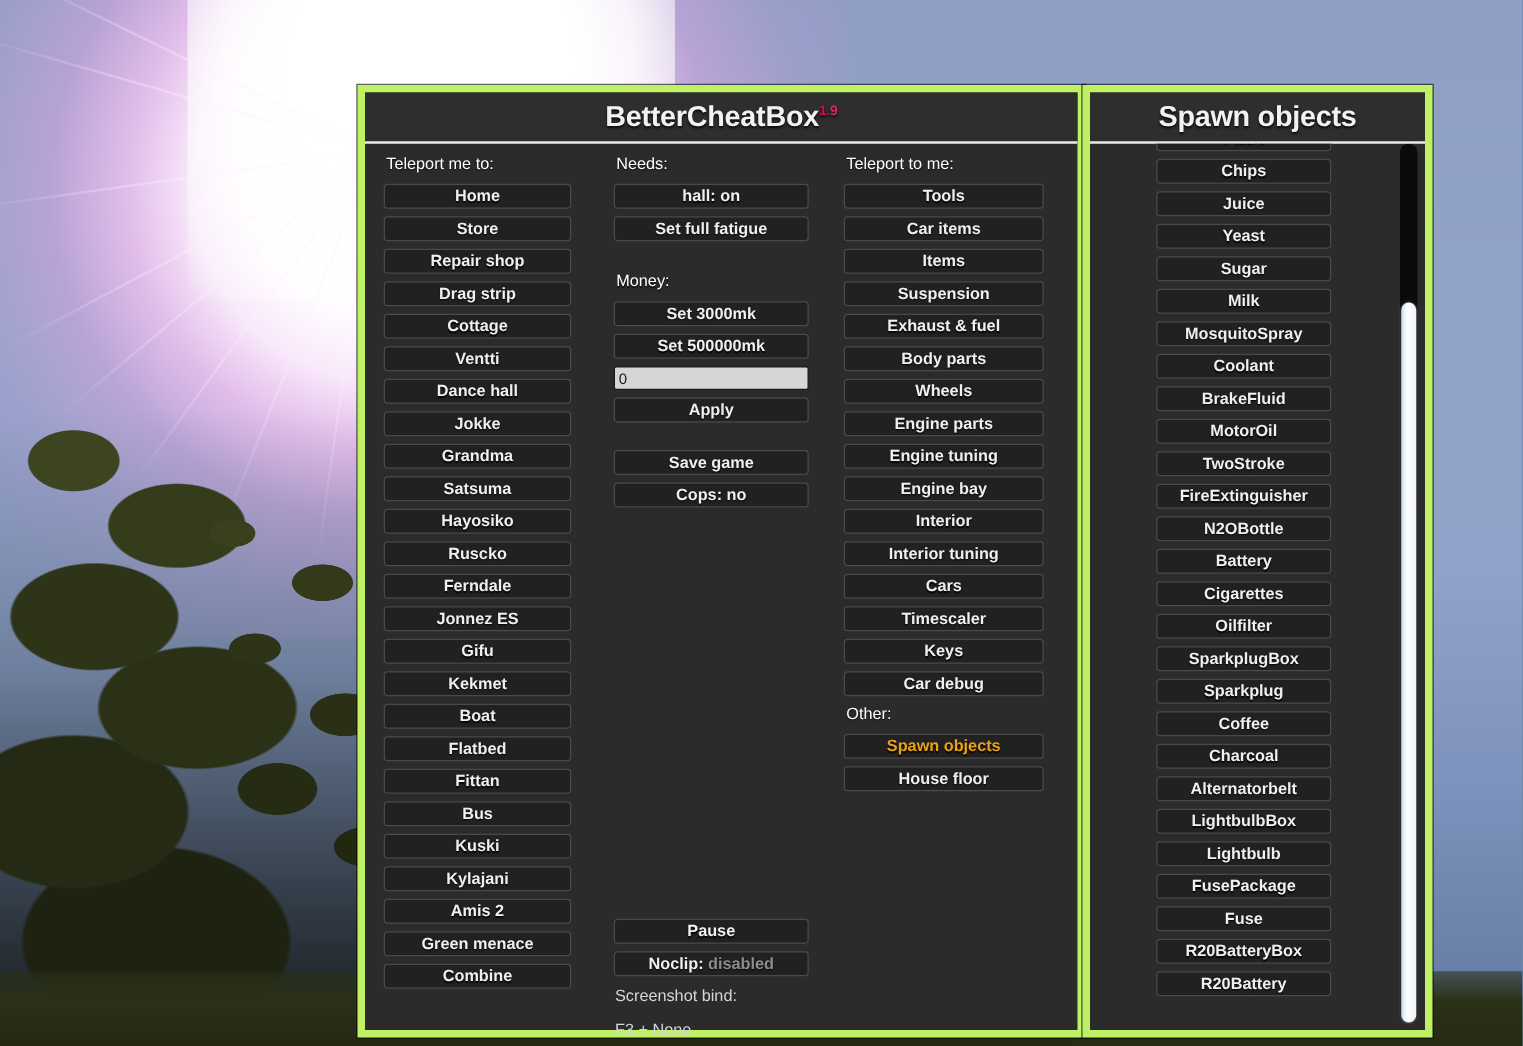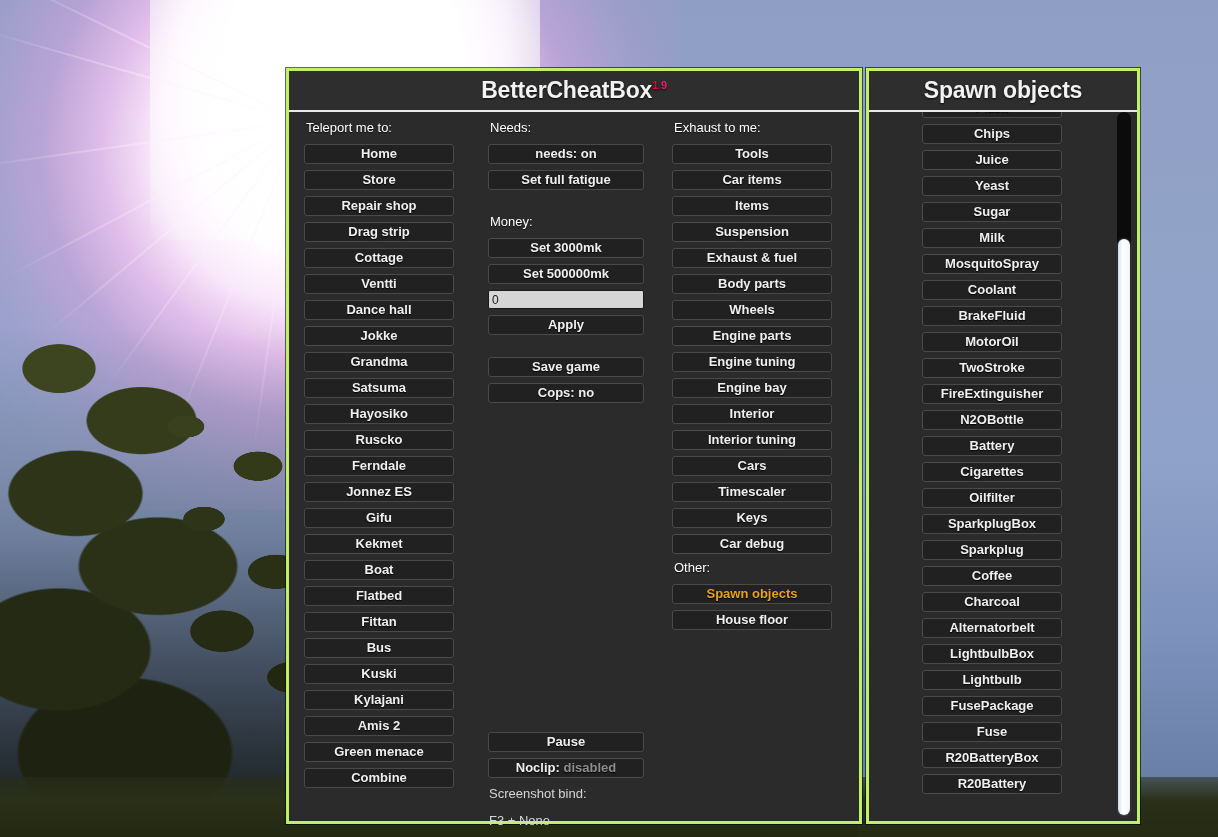--- a/index.html
+++ b/index.html
@@ -68,21 +68,21 @@
   }
   .ground-r{
     position:absolute;right:0;bottom:0;width:360px;height:40px;
     background:linear-gradient(to bottom,rgba(44,50,26,0.6),#262b13);
   }
 
   
   .window{
     position:absolute;
     background:#2b2b2b;
-    border:3px solid #bef264;
+    border:6px solid #bef264;
     box-shadow:0 0 0 1px rgba(0,0,0,.6);
     color:#e6e6e6;
   }
   #main-window{left:286px;top:68px;width:570px;height:750px;}
   #spawn-window{left:866px;top:68px;width:268px;height:750px;}
 
   .titlebar{
     height:39px;
     border-bottom:2px solid #e9e9e9;
     background:#2e2e2e;
@@ -219,21 +219,21 @@
       <button class="btn">Bus</button>
       <button class="btn">Kuski</button>
       <button class="btn">Kylajani</button>
       <button class="btn">Amis 2</button>
       <button class="btn">Green menace</button>
       <button class="btn">Combine</button>
     </div>
 
     <div class="col" id="col-mid">
       <div class="col-head">Needs:</div>
-      <button class="btn">needs: on</button>
+      <button class="btn">hall: on</button>
       <button class="btn">Set full fatigue</button>
 
       <div class="gap"></div>
 
       <div class="col-head tight">Money:</div>
       <button class="btn">Set 3000mk</button>
       <button class="btn">Set 500000mk</button>
       <input class="money-input" type="text" value="0" style="">
       <button class="btn">Apply</button>
 
@@ -245,21 +245,21 @@
 
     <div class="mid-bottom">
       <button class="btn">Pause</button>
       <button class="btn"><span>Noclip:</span>
         <span class="dim">disabled</span></button>
       <div class="small-label">Screenshot bind:</div>
       <div class="bindline">F3 + None</div>
     </div>
 
     <div class="col" id="col-right">
-      <div class="col-head">Exhaust to me:</div>
+      <div class="col-head">Teleport to me:</div>
       <button class="btn">Tools</button>
       <button class="btn">Car items</button>
       <button class="btn">Items</button>
       <button class="btn">Suspension</button>
       <button class="btn">Exhaust &amp; fuel</button>
       <button class="btn">Body parts</button>
       <button class="btn">Wheels</button>
       <button class="btn">Engine parts</button>
       <button class="btn">Engine tuning</button>
       <button class="btn">Engine bay</button>

